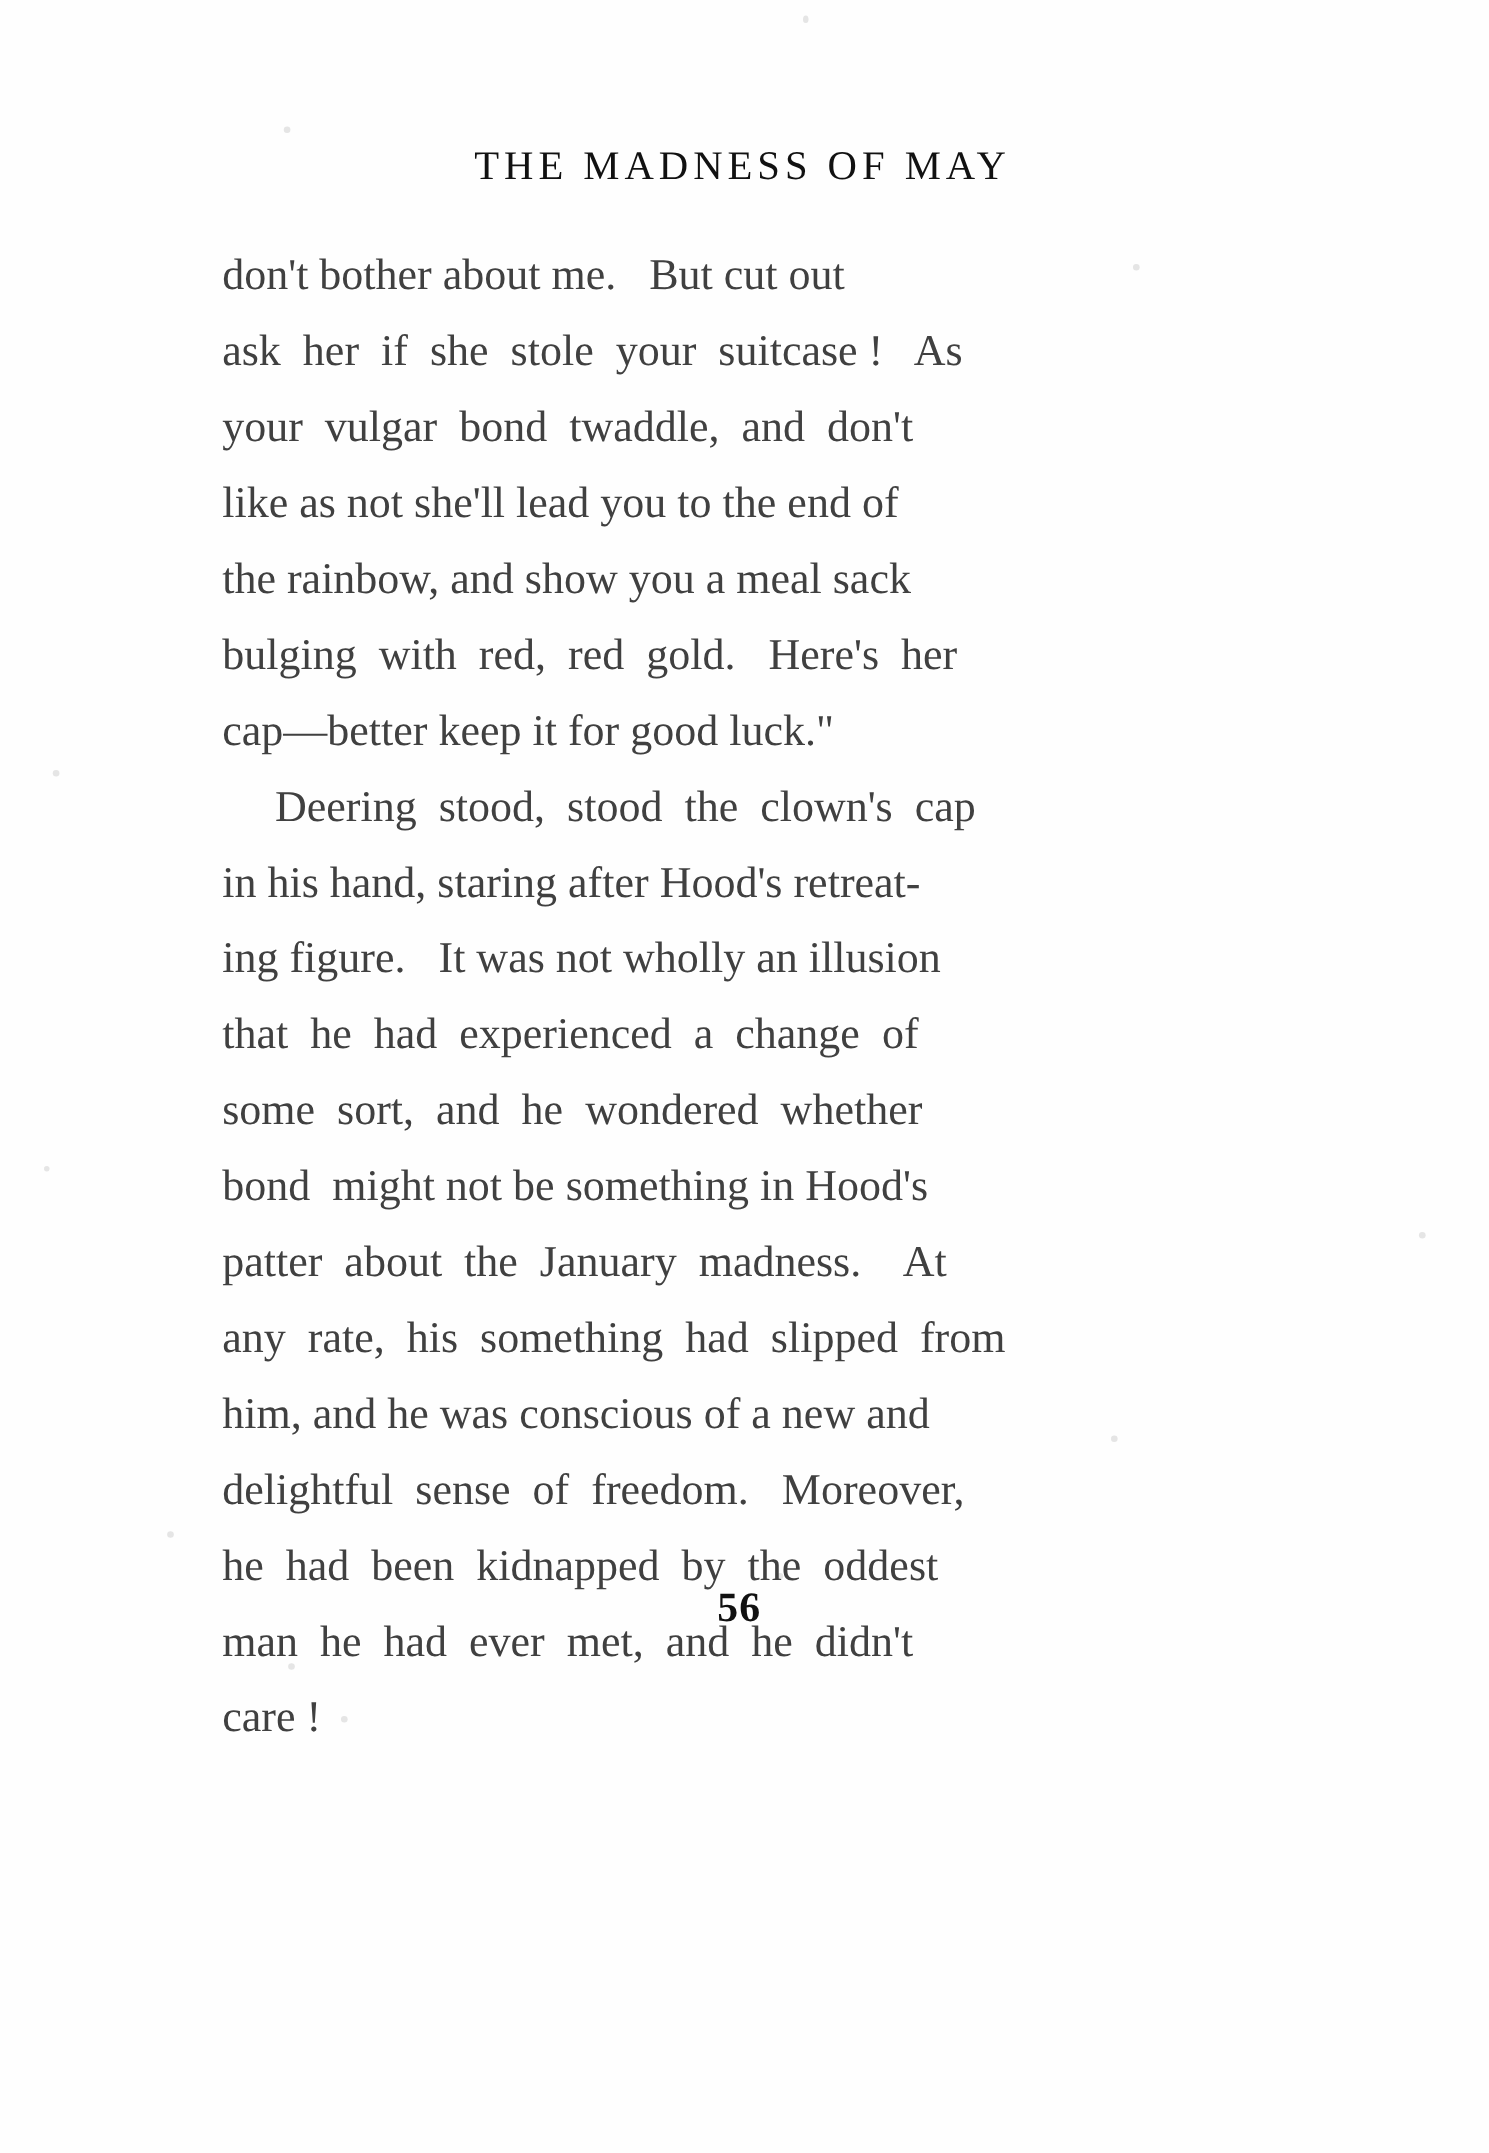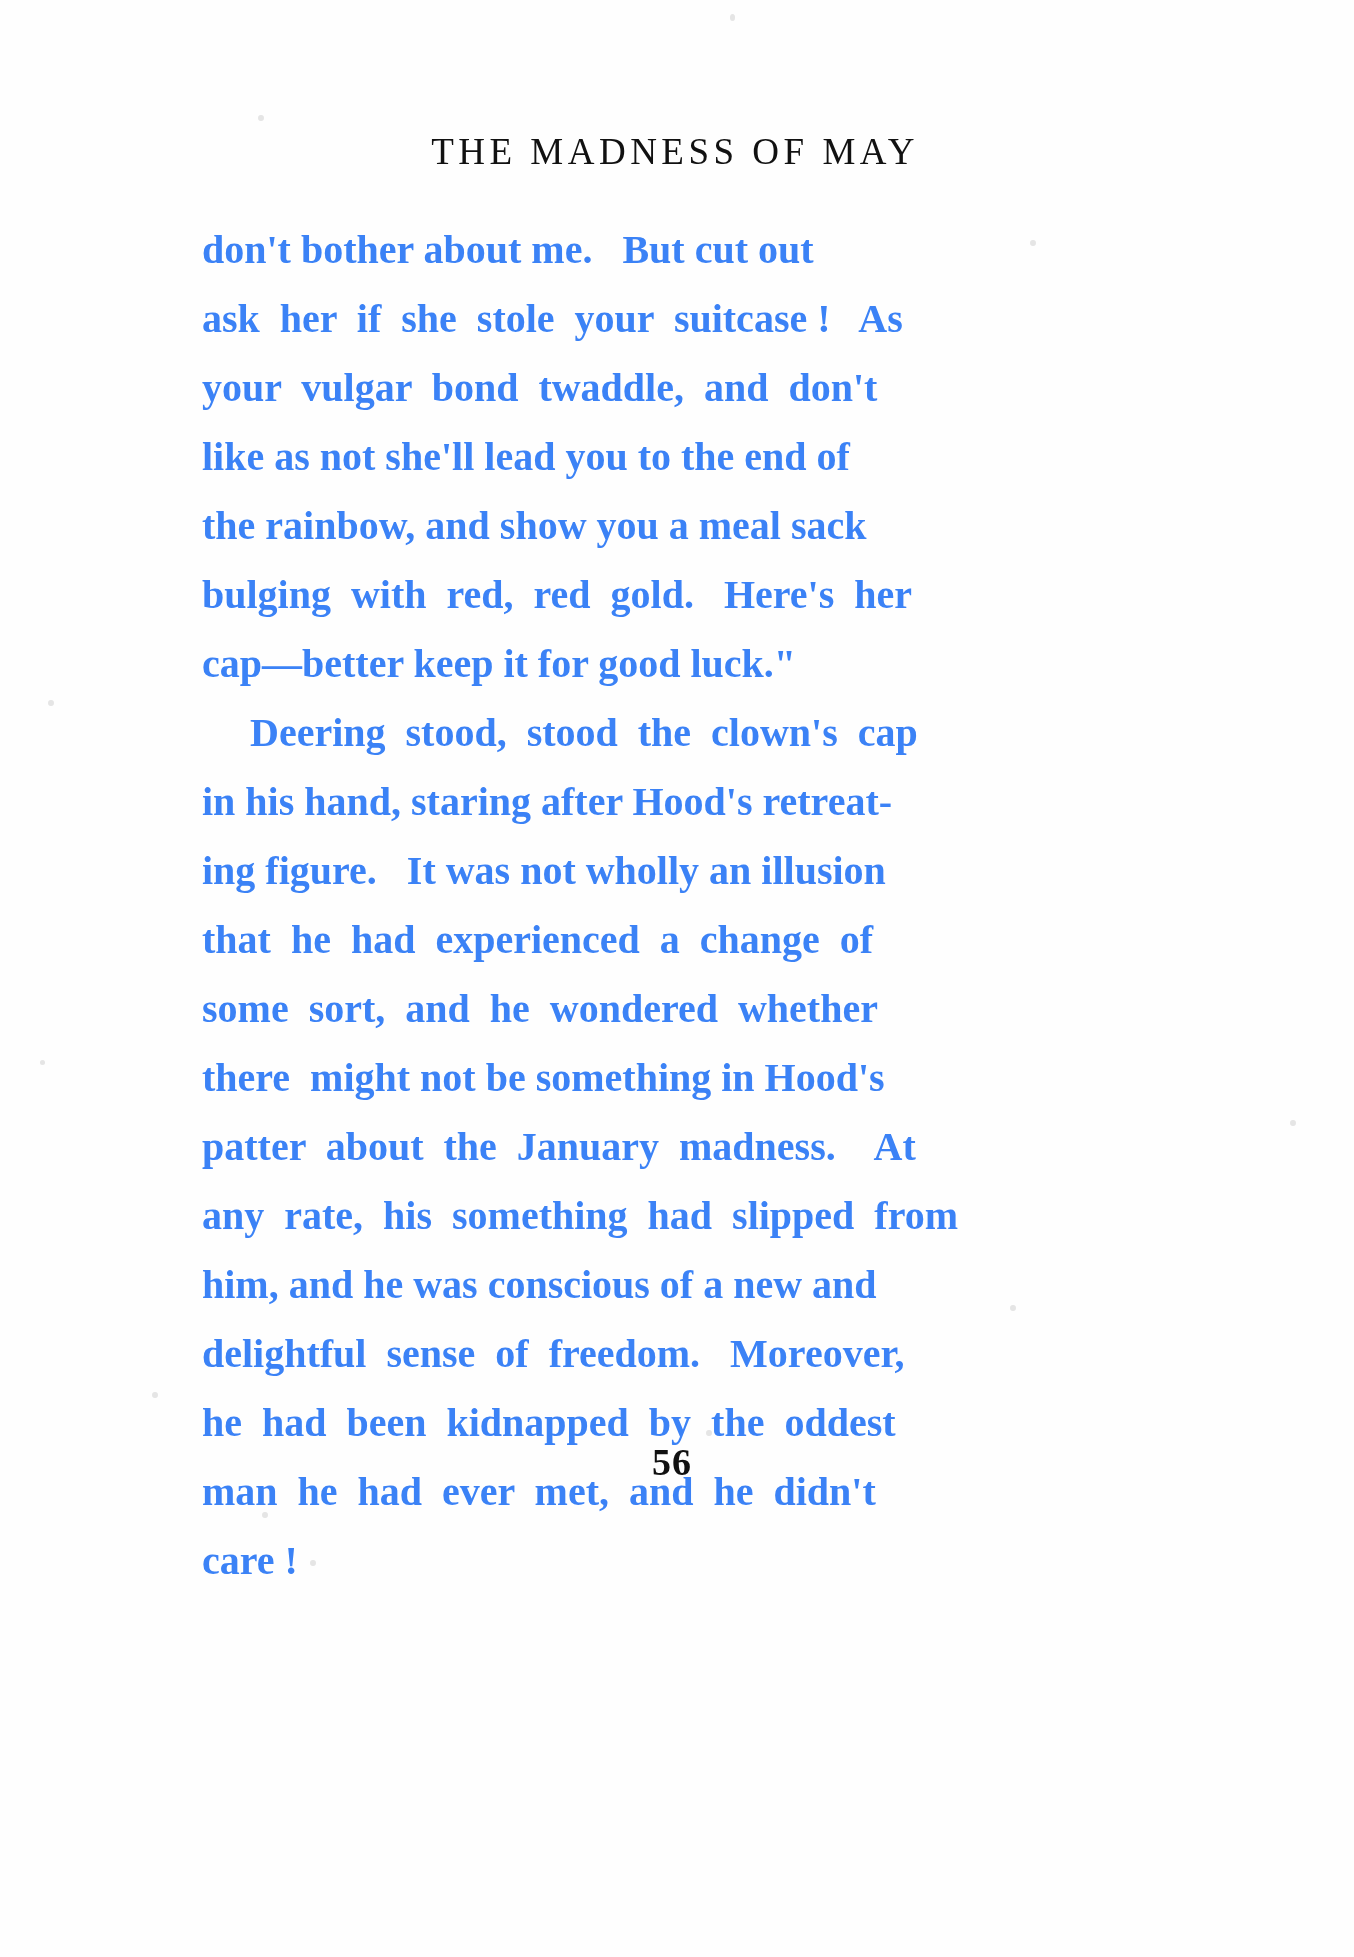--- a/index.html
+++ b/index.html
@@ -38,23 +38,22 @@
     padding-left: 6px;
     font-family: "Liberation Serif", serif;
     color: #111;
   }
   .para {
     margin: 0;
     font-size: 40px;
     line-height: 69px;
     text-align: justify;
     text-justify: inter-word;
-    color: #3b82f6;
+    color: #404040;
     hyphens: none;
-    font-weight: bold;
   }
   .para + .para {
     margin-top: 0;
   }
   
   .para span.line {
     display: block;
     text-align: justify;
     white-space: pre;
   }
@@ -106,21 +105,21 @@
       <span class="line">bulging  with  red,  red  gold.   Here's  her</span>
       <span class="line">cap—better keep it for good luck."</span>
     </p>
 
     <p class="para">
       <span class="line" style="text-indent:48px;">Deering  stood,  stood  the  clown's  cap</span>
       <span class="line">in his hand, staring after Hood's retreat-</span>
       <span class="line">ing figure.   It was not wholly an illusion</span>
       <span class="line">that  he  had  experienced  a  change  of</span>
       <span class="line">some  sort,  and  he  wondered  whether</span>
-      <span class="line">there  might not be something in Hood's</span>
+      <span class="line">bond  might not be something in Hood's</span>
       <span class="line">patter  about  the  January  madness.    At</span>
       <span class="line">any  rate,  his  something  had  slipped  from</span>
       <span class="line">him, and he was conscious of a new and</span>
       <span class="line">delightful  sense  of  freedom.   Moreover,</span>
       <span class="line">he  had  been  kidnapped  by  the  oddest</span>
       <span class="line">man  he  had  ever  met,  and  he  didn't</span>
       <span class="line">care !</span>
     </p>
 
     <div class="folio">56</div>

